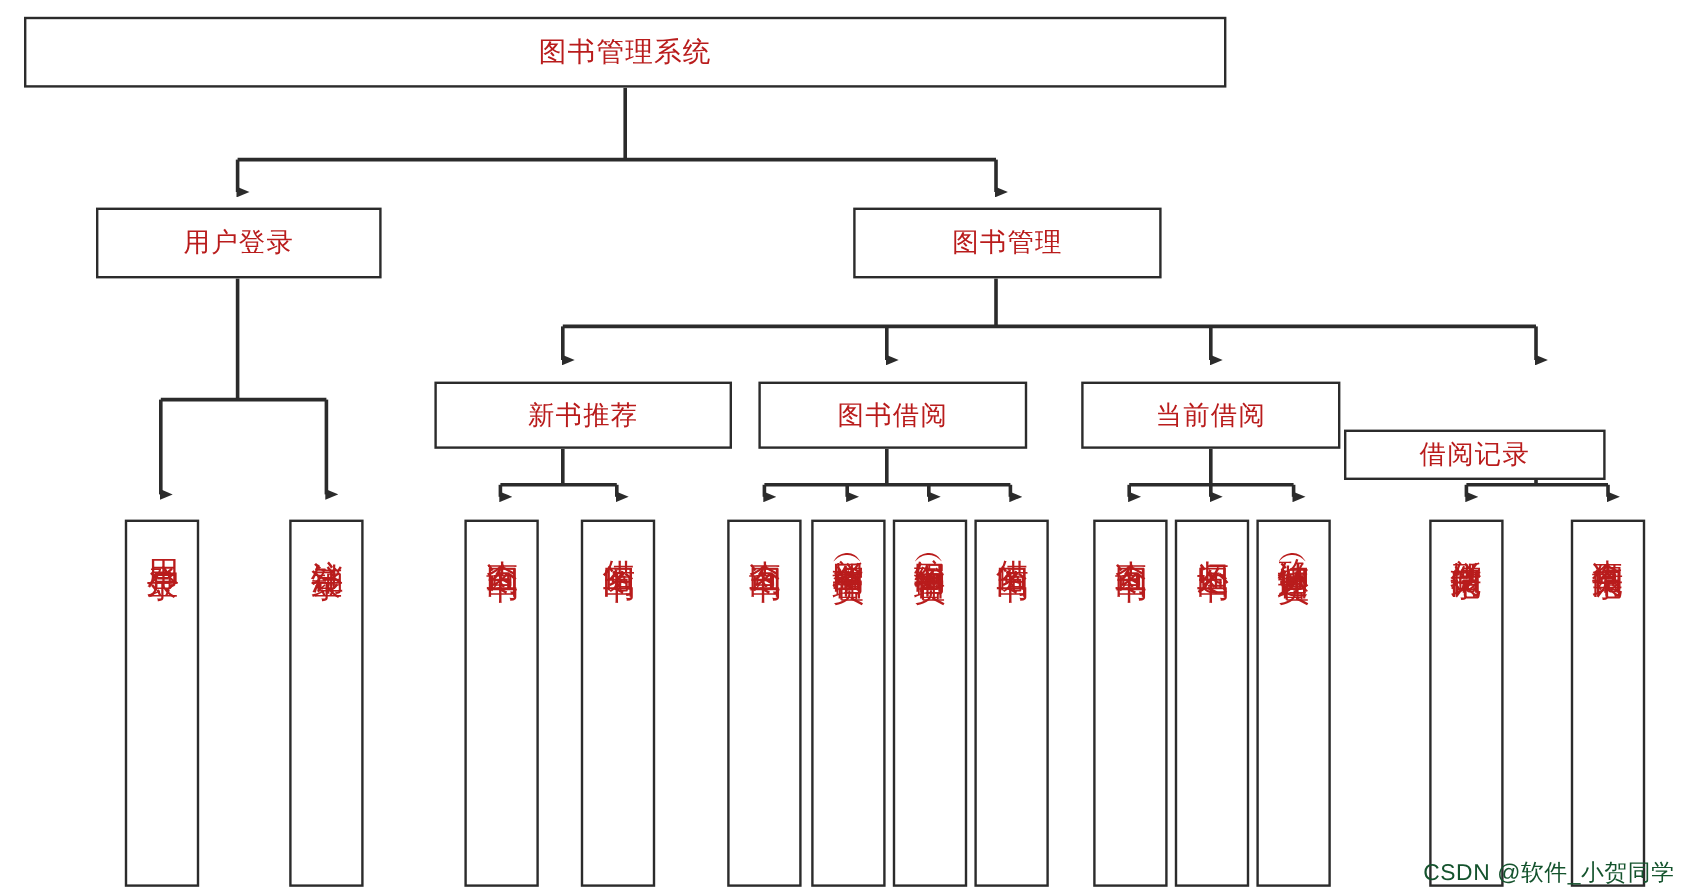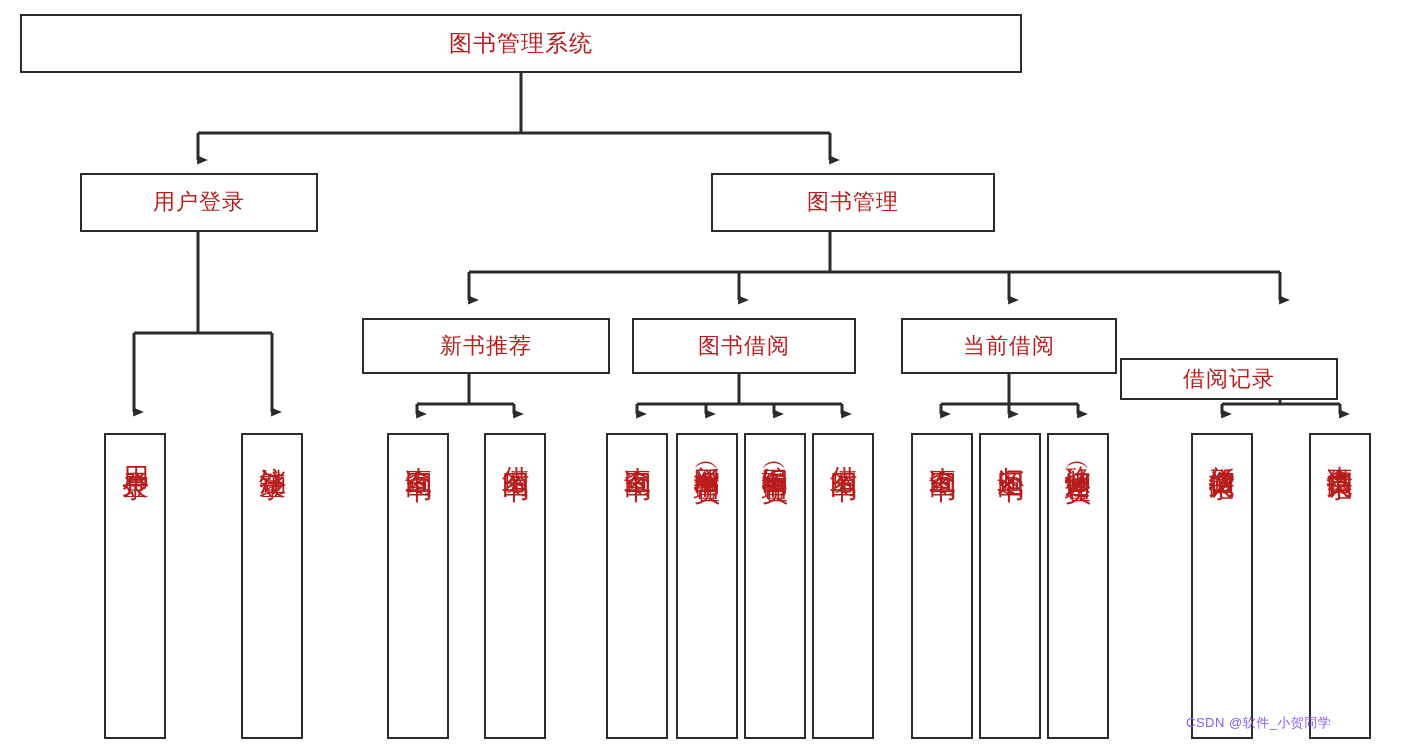--- a/index.html
+++ b/index.html
@@ -64,22 +64,22 @@
     white-space: nowrap;
   }
   .node.v.tall-text .node-label {
     font-size: 26px;
     letter-spacing: 2px;
   }
   .watermark {
     position: absolute;
     left: 1186px;
     top: 714px;
-    font-size: 13px;
-    color: #8b5cf6;
+    font-size: 19px;
+    color: #14532d;
     letter-spacing: 0.5px;
     white-space: nowrap;
     z-index: 5;
     font-family: "Liberation Sans", "DejaVu Sans", sans-serif;
   }
 </style>
 </head>
 <body>
 
 <div id="canvas">
@@ -134,21 +134,21 @@
     </g>
   </svg>
 
   <div class="node h" id="node-root" style="left:20px; top:14px; width:1002px; height:59px;">
     <span class="node-label">图书管理系统</span>
   </div>
 
   <div class="node h" style="left:80px; top:173px; width:238px; height:59px;">
     <span class="node-label">用户登录</span>
   </div>
-  <div class="node h" style="left:711px; top:173px; width:284px; height:59px;">
+  <div class="node h" style="left:711px; top:173px; width:257px; height:59px;">
     <span class="node-label">图书管理</span>
   </div>
 
   <div class="node h" style="left:362px; top:318px; width:248px; height:56px;">
     <span class="node-label">新书推荐</span>
   </div>
   <div class="node h" style="left:632px; top:318px; width:224px; height:56px;">
     <span class="node-label">图书借阅</span>
   </div>
   <div class="node h" style="left:901px; top:318px; width:216px; height:56px;align-items:center;">

